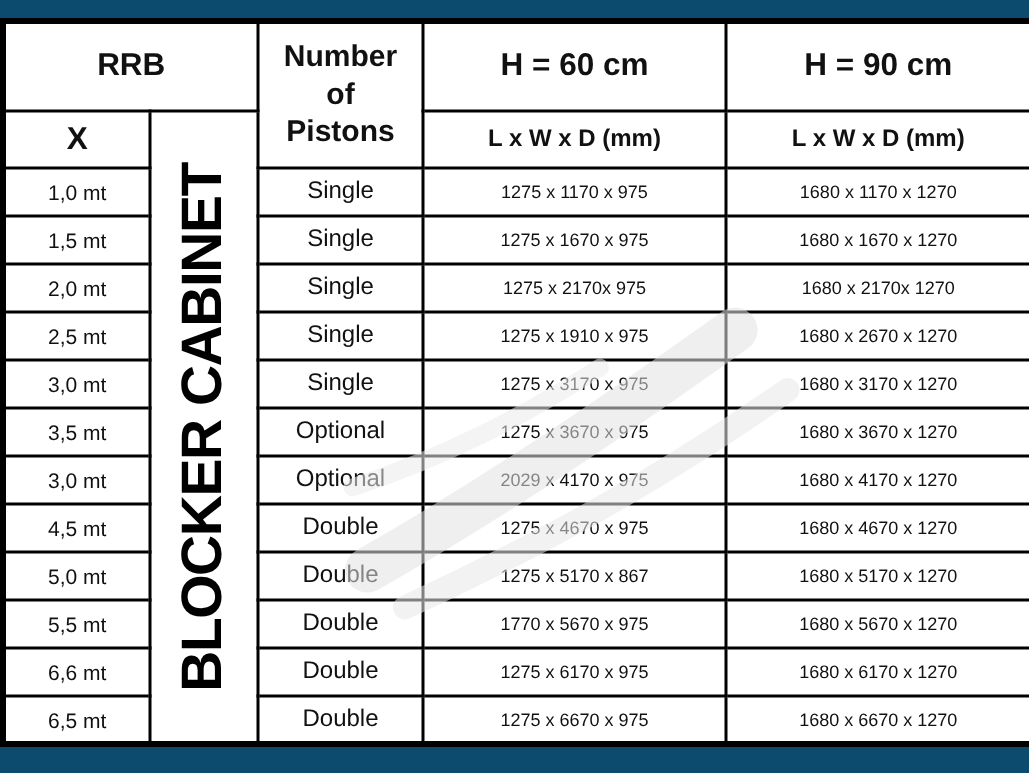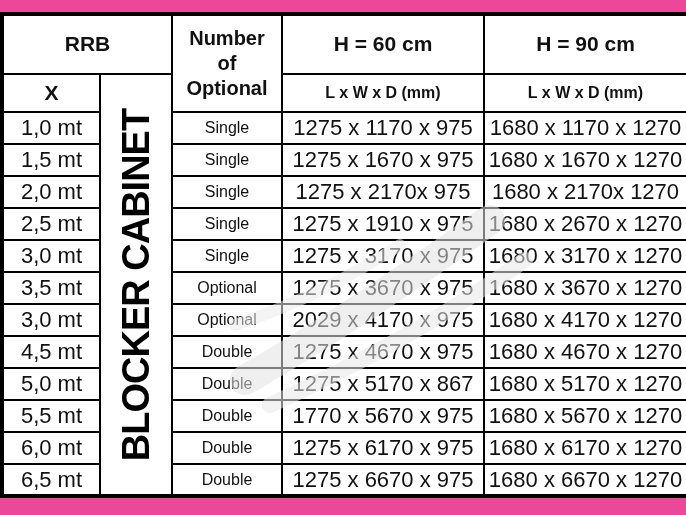--- a/index.html
+++ b/index.html
@@ -4,21 +4,21 @@
 <style>
   html, body {
     margin: 0;
     padding: 0;
     background: #ffffff;
   }
   .sheet {
     position: relative;
     width: 686px;
     height: 515px;
-    background: #ec4899;
+    background: #0c4a6e;
     overflow: hidden;
     font-family: "Liberation Sans", "DejaVu Sans", sans-serif;
     color: #111111;
   }
   table.spec {
     position: absolute;
     top: 12px;
     left: 0;
     width: 686px;
     border-collapse: collapse;
@@ -47,27 +47,27 @@
     font-size: 20px;
     font-weight: bold;
     white-space: pre-line;
     line-height: 1.25;
   }
   th.dims-header {
     font-size: 16px;
     font-weight: bold;
   }
   td.x-cell {
-    font-size: 22px;
+    font-size: 14px;
   }
   td.pistons-cell {
     font-size: 16px;
   }
   td.dims-cell {
-    font-size: 22px;
+    font-size: 12px;
     margin-left: 11px;
   }
   td.cabinet-cell {
     position: relative;
     border-bottom: 4px solid #000000;
   }
   .cabinet-text {
     position: absolute;
     top: 50%;
     left: 50%;
@@ -108,21 +108,21 @@
       <col style="width:110px">
       <col style="width:202px">
       <col style="width:204px">
     </colgroup>
 
     <tbody>
         <tr class="header-row-1">
       <th class="main-header" colspan="2">RRB</th>
       <th class="pistons-header" rowspan="2">Number
 of
-Optional</th>
+Pistons</th>
       <th class="main-header">H = 60 cm</th>
       <th class="main-header">H = 90 cm</th>
     </tr>
 
     <tr class="header-row-2">
       <th class="main-header">X</th>
       <td class="cabinet-cell" rowspan="13">
         <div class="cabinet-text">BLOCKER CABINET</div>
       </td>
       <th class="dims-header">L x W x D (mm)</th>
@@ -183,21 +183,21 @@
       <td class="dims-cell">1275 x 5170 x 867</td>
       <td class="dims-cell">1680 x 5170 x 1270</td>
     </tr>
     <tr class="data-row">
       <td class="x-cell">5,5 mt</td>
       <td class="pistons-cell">Double</td>
       <td class="dims-cell">1770 x 5670 x 975</td>
       <td class="dims-cell">1680 x 5670 x 1270</td>
     </tr>
     <tr class="data-row">
-      <td class="x-cell">6,0 mt</td>
+      <td class="x-cell">6,6 mt</td>
       <td class="pistons-cell">Double</td>
       <td class="dims-cell">1275 x 6170 x 975</td>
       <td class="dims-cell">1680 x 6170 x 1270</td>
     </tr>
     <tr class="data-row">
       <td class="x-cell">6,5 mt</td>
       <td class="pistons-cell">Double</td>
       <td class="dims-cell">1275 x 6670 x 975</td>
       <td class="dims-cell">1680 x 6670 x 1270</td>
     </tr>

